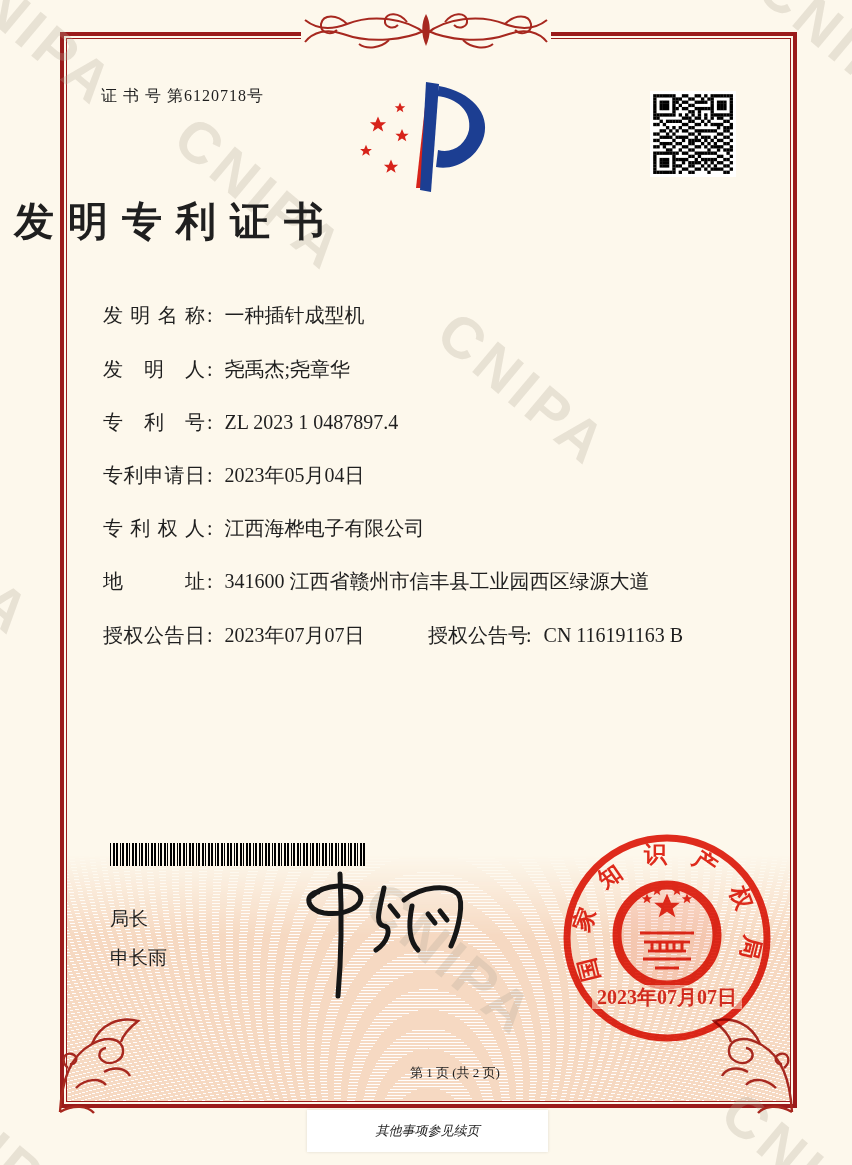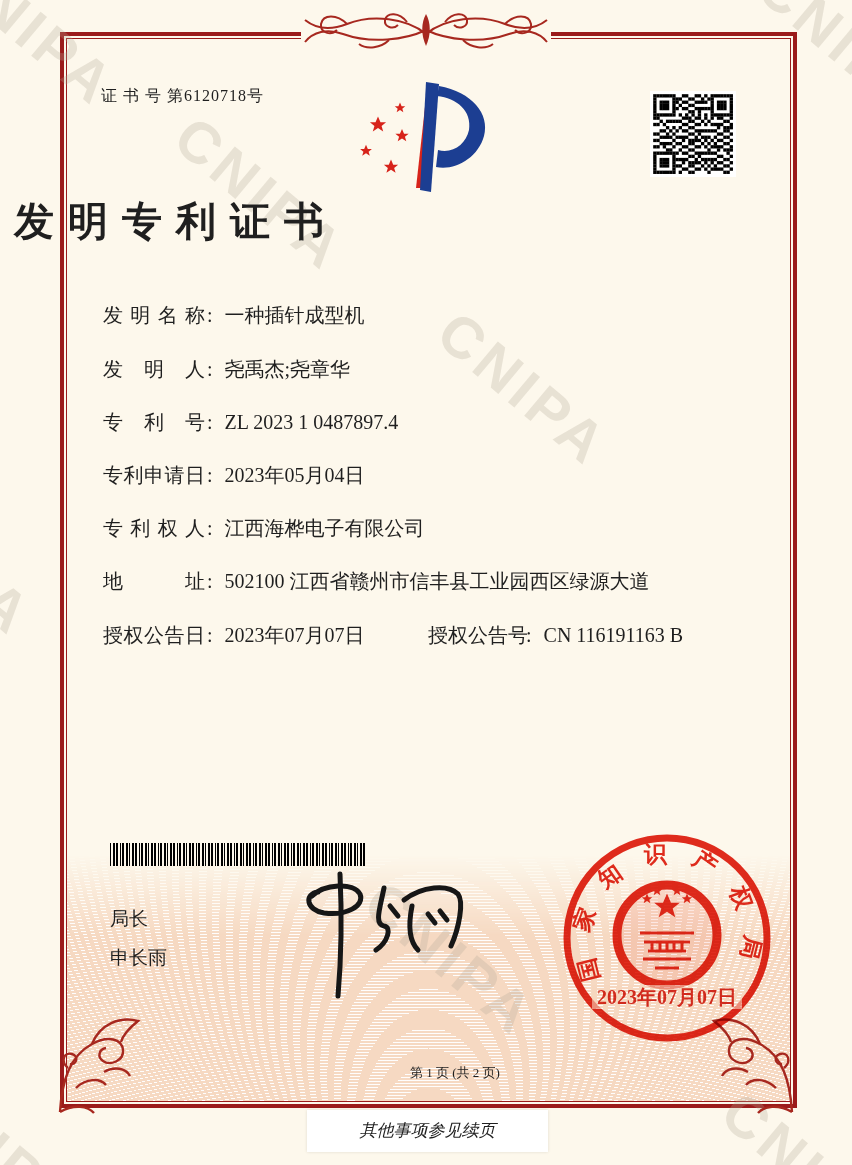--- a/index.html
+++ b/index.html
@@ -52,21 +52,21 @@
   .sig-title{position:absolute;left:110px;top:906px;font-size:19px;
              font-family:"Liberation Sans",sans-serif;z-index:2;}
   .sig-name{position:absolute;left:110px;top:945px;font-size:19px;
             font-family:"Liberation Sans",sans-serif;z-index:2;}
   .signature{position:absolute;left:262px;top:866px;z-index:3;}
   .seal{position:absolute;left:552px;top:823px;z-index:4;mix-blend-mode:multiply;opacity:.96;}
 
   .page-info{position:absolute;left:60px;width:790px;top:1064px;text-align:center;
              font-size:13px;z-index:2;}
   .note{position:absolute;left:307px;top:1110px;width:241px;height:42px;background:#fff;
-        text-align:center;line-height:42px;font-size:17px;font-style:italic;z-index:5;
+        text-align:center;line-height:42px;font-size:13px;font-style:italic;z-index:5;
         box-shadow:0 0 3px rgba(0,0,0,0.12);}
   .defs{position:absolute;width:0;height:0;}
 </style>
 </head>
 <body>
 
 <svg class="defs" aria-hidden="true">
   <defs>
     <path id="st" d="M0,-10 2.94,-3.09 9.51,-3.09 4.2,1.18 6.12,7.5 0,3.6 -6.12,7.5 -4.2,1.18 -9.51,-3.09 -2.94,-3.09 Z"></path>
   </defs>
@@ -488,21 +488,21 @@
   <div class="field-row r3">
     <span class="flabel">专利号</span><span class="colon">:</span><span>ZL 2023 1 0487897.4</span>
   </div>
   <div class="field-row r4">
     <span class="flabel">专利申请日</span><span class="colon">:</span><span>2023年05月04日</span>
   </div>
   <div class="field-row r5">
     <span class="flabel">专利权人</span><span class="colon">:</span><span>江西海桦电子有限公司</span>
   </div>
   <div class="field-row r6">
-    <span class="flabel">地址</span><span class="colon">:</span><span>502100 江西省赣州市信丰县工业园西区绿源大道</span>
+    <span class="flabel">地址</span><span class="colon">:</span><span>341600 江西省赣州市信丰县工业园西区绿源大道</span>
   </div>
   <div class="field-row r7">
     <span class="flabel">授权公告日</span><span class="colon">:</span><span>2023年07月07日</span>
     <span class="grp2">
       <span class="flabel">授权公告号</span><span class="colon">:</span><span>CN 116191163 B</span>
     </span>
   </div>
 
 
   <svg class="barcode" id="barcode-svg" width="258" height="23" viewBox="0 0 258 23">

